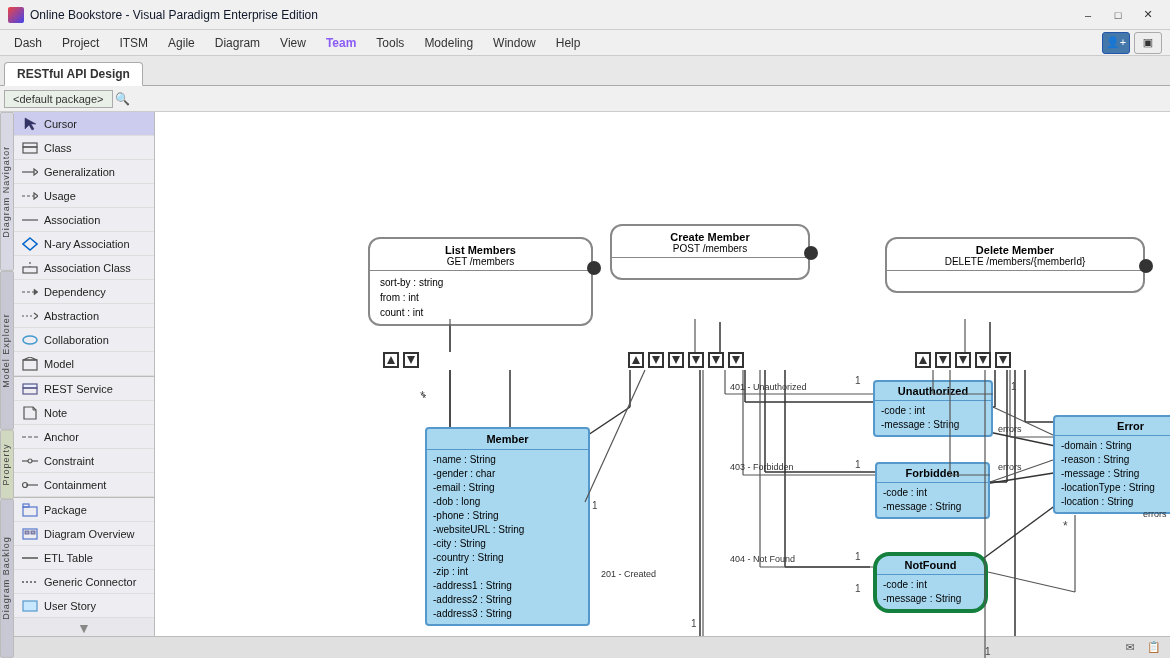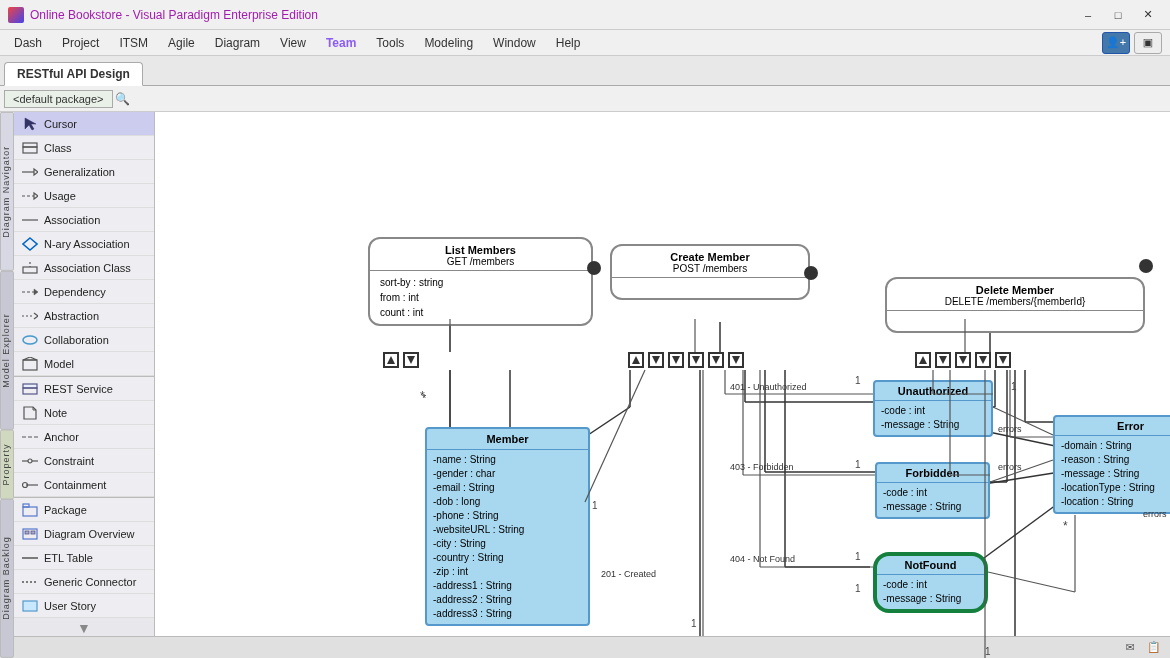--- a/index.html
+++ b/index.html
@@ -13,21 +13,21 @@
       align-items: center;
       padding: 0 8px;
       border-bottom: 1px solid #ccc;
       user-select: none;
     }
     #title-bar .app-icon {
       width: 16px; height: 16px; margin-right: 6px;
       background: linear-gradient(135deg, #e44, #44e);
       border-radius: 2px;
     }
-    #title-bar .title-text { font-size: 12px; color: #a21caf; flex: 1; }
+    #title-bar .title-text { font-size: 12px; color: #0f172a; flex: 1; }
     #title-bar .win-controls { display: flex; gap: 2px; }
     #title-bar .win-btn {
       width: 28px; height: 20px; display: flex; align-items: center; justify-content: center;
       font-size: 11px; cursor: pointer; border: none; background: #f0f0f0; color: #333;
     }
 
     
     #menu-bar {
       background: #f0f0f0;
       height: 26px;
@@ -528,33 +528,33 @@
           <div style="padding:4px 10px;font-size:10px;line-height:1.5;">
             <div>sort-by : string</div>
             <div>from : int</div>
             <div>count : int</div>
           </div>
         </div>
 
         <div style="position:absolute;right:-8px;top:24px;width:14px;height:14px;background:#333;border-radius:50%;"></div>
       </div>
 
-      <div style="position:absolute;left:455px;top:132px;width:200px;">
+      <div style="position:absolute;left:455px;top:112px;width:200px;">
         <div style="border:2px solid #888;border-radius:12px;background:white;font-size:10px;">
           <div style="text-align:center;padding:5px 8px 3px;border-bottom:1px solid #888;">
             <div style="font-weight:bold;font-size:11px;">Create Member</div>
             <div style="font-size:10px;">POST /members</div>
           </div>
           <div style="padding:6px 10px;font-size:10px;min-height:20px;"></div>
         </div>
         <div style="position:absolute;right:-8px;top:22px;width:14px;height:14px;background:#333;border-radius:50%;"></div>
       </div>
 
       <div style="position:absolute;left:730px;top:125px;width:260px;">
-        <div style="border:2px solid #888;border-radius:12px;background:white;font-size:10px;margin-top:40px;">
+        <div style="border:2px solid #888;border-radius:12px;background:white;font-size:10px;">
           <div style="text-align:center;padding:5px 8px 3px;border-bottom:1px solid #888;">
             <div style="font-weight:bold;font-size:11px;">Delete Member</div>
             <div style="font-size:10px;">DELETE /members/{memberId}</div>
           </div>
           <div style="padding:6px 10px;font-size:10px;min-height:20px;"></div>
         </div>
         <div style="position:absolute;right:-8px;top:22px;width:14px;height:14px;background:#333;border-radius:50%;"></div>
       </div>
 
       <div style="position:absolute;left:228px;top:240px;display:flex;gap:4px;align-items:center;">

